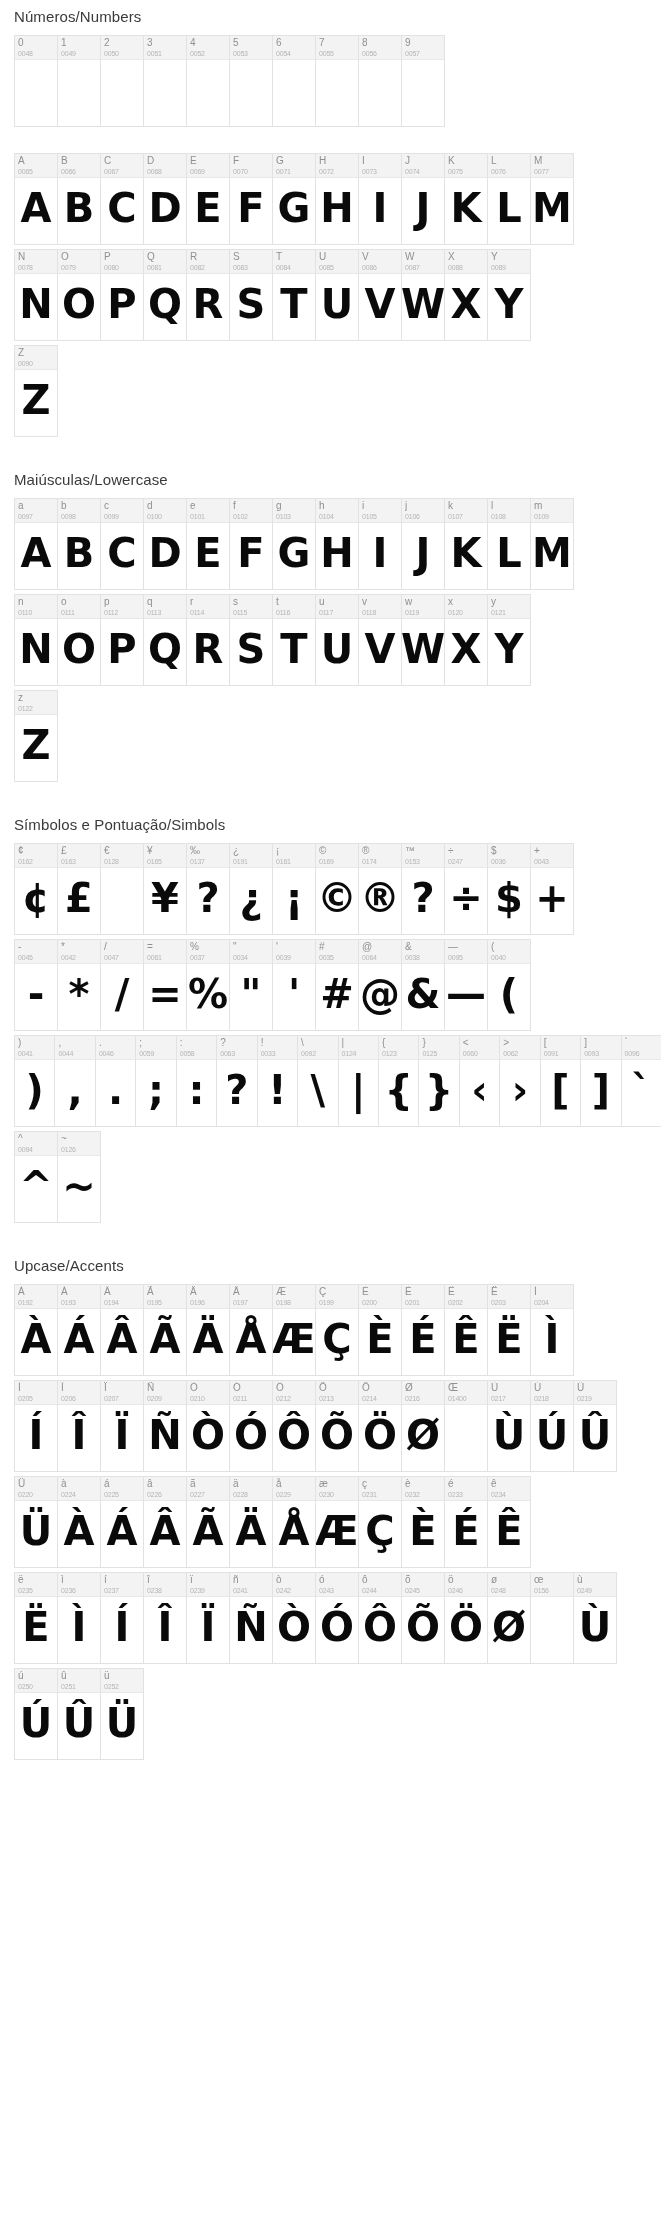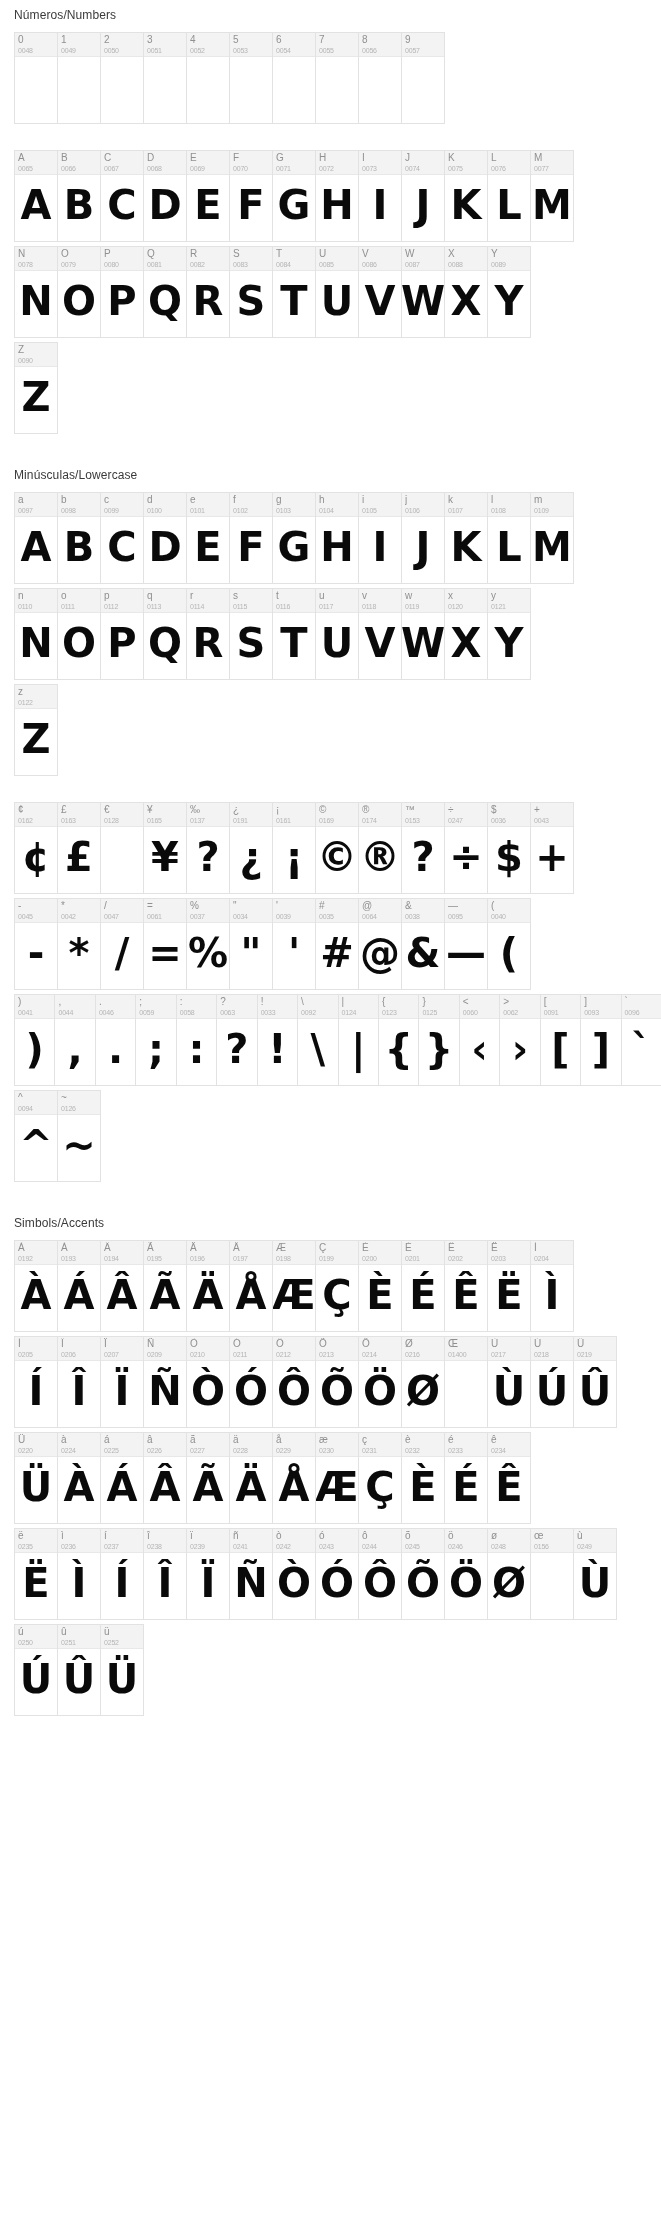--- a/index.html
+++ b/index.html
@@ -16,21 +16,21 @@
   .page {
     width: 661px;
     padding: 0 0 30px 0;
     box-sizing: border-box;
   }
   .section {
     margin: 0 0 26px 0;
     padding: 0 0 0 14px;
   }
   .section-title {
-    font-size: 12px;
+    font-size: 15px;
     font-weight: normal;
     color: #3a3a3a;
     margin: 0 0 10px 0;
     padding: 8px 0 0 0;
     letter-spacing: 0.1px;
   }
   .rows {
     display: block;
   }
   .glyph-row {
@@ -366,21 +366,21 @@
               <div class="head">
                 <div class="char-label">Z</div>
                 <div class="code-label">0090</div>
               </div>
               <div class="glyph">Z</div>
             </div>
           </div>
         </div>
       </div>
       <div class="section">
-        <div class="section-title">Minúsculas/Lowercase</div>
+        <div class="section-title">Maiúsculas/Lowercase</div>
         <div class="rows">
           <div class="glyph-row">
             <div class="glyph-cell">
               <div class="head">
                 <div class="char-label">a</div>
                 <div class="code-label">0097</div>
               </div>
               <div class="glyph">A</div>
             </div>
             <div class="glyph-cell">
@@ -559,20 +559,21 @@
               <div class="head">
                 <div class="char-label">z</div>
                 <div class="code-label">0122</div>
               </div>
               <div class="glyph">Z</div>
             </div>
           </div>
         </div>
       </div>
       <div class="section">
+        <div class="section-title">Símbolos e Pontuação/Simbols</div>
         <div class="rows">
           <div class="glyph-row">
             <div class="glyph-cell">
               <div class="head">
                 <div class="char-label">¢</div>
                 <div class="code-label">0162</div>
               </div>
               <div class="glyph">¢</div>
             </div>
             <div class="glyph-cell">
@@ -872,21 +873,21 @@
               <div class="head">
                 <div class="char-label">~</div>
                 <div class="code-label">0126</div>
               </div>
               <div class="glyph">~</div>
             </div>
           </div>
         </div>
       </div>
       <div class="section">
-        <div class="section-title">Simbols/Accents</div>
+        <div class="section-title">Upcase/Accents</div>
         <div class="rows">
           <div class="glyph-row">
             <div class="glyph-cell">
               <div class="head">
                 <div class="char-label">À</div>
                 <div class="code-label">0192</div>
               </div>
               <div class="glyph">À</div>
             </div>
             <div class="glyph-cell">

